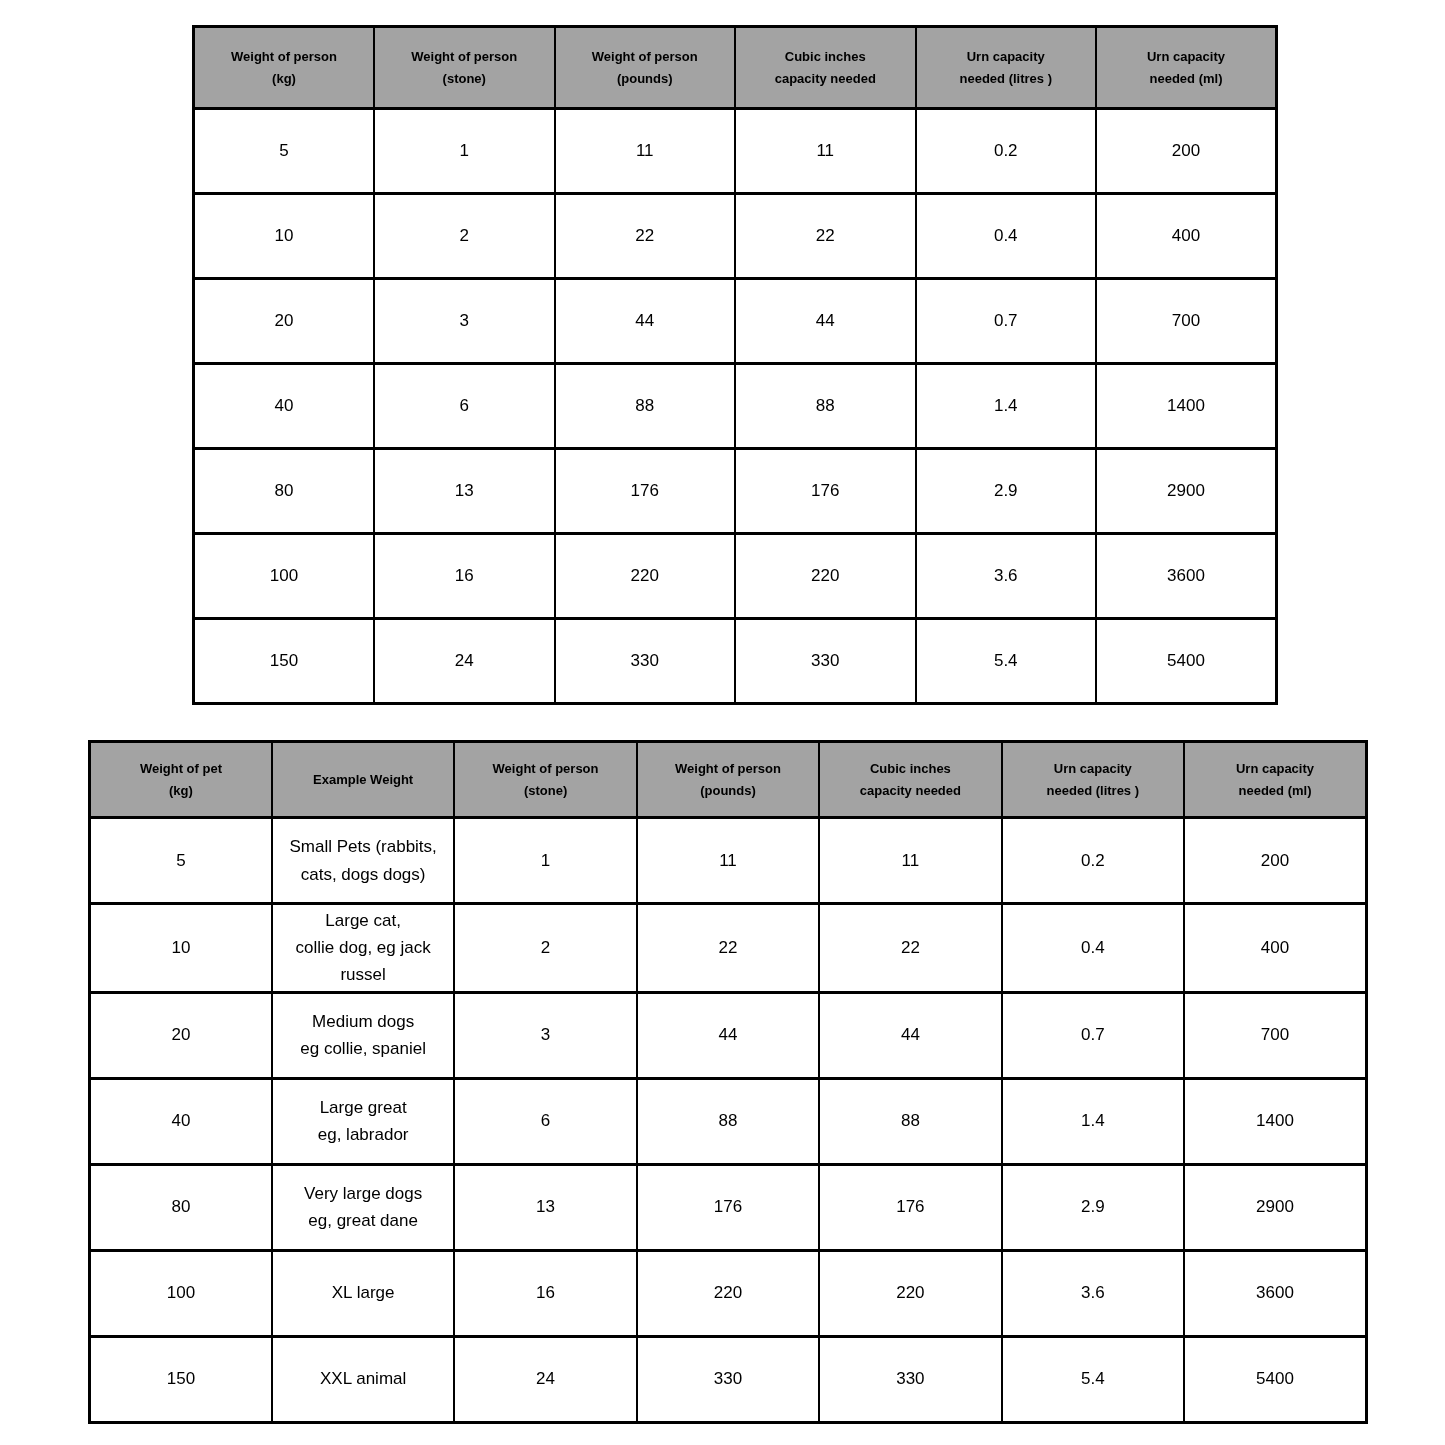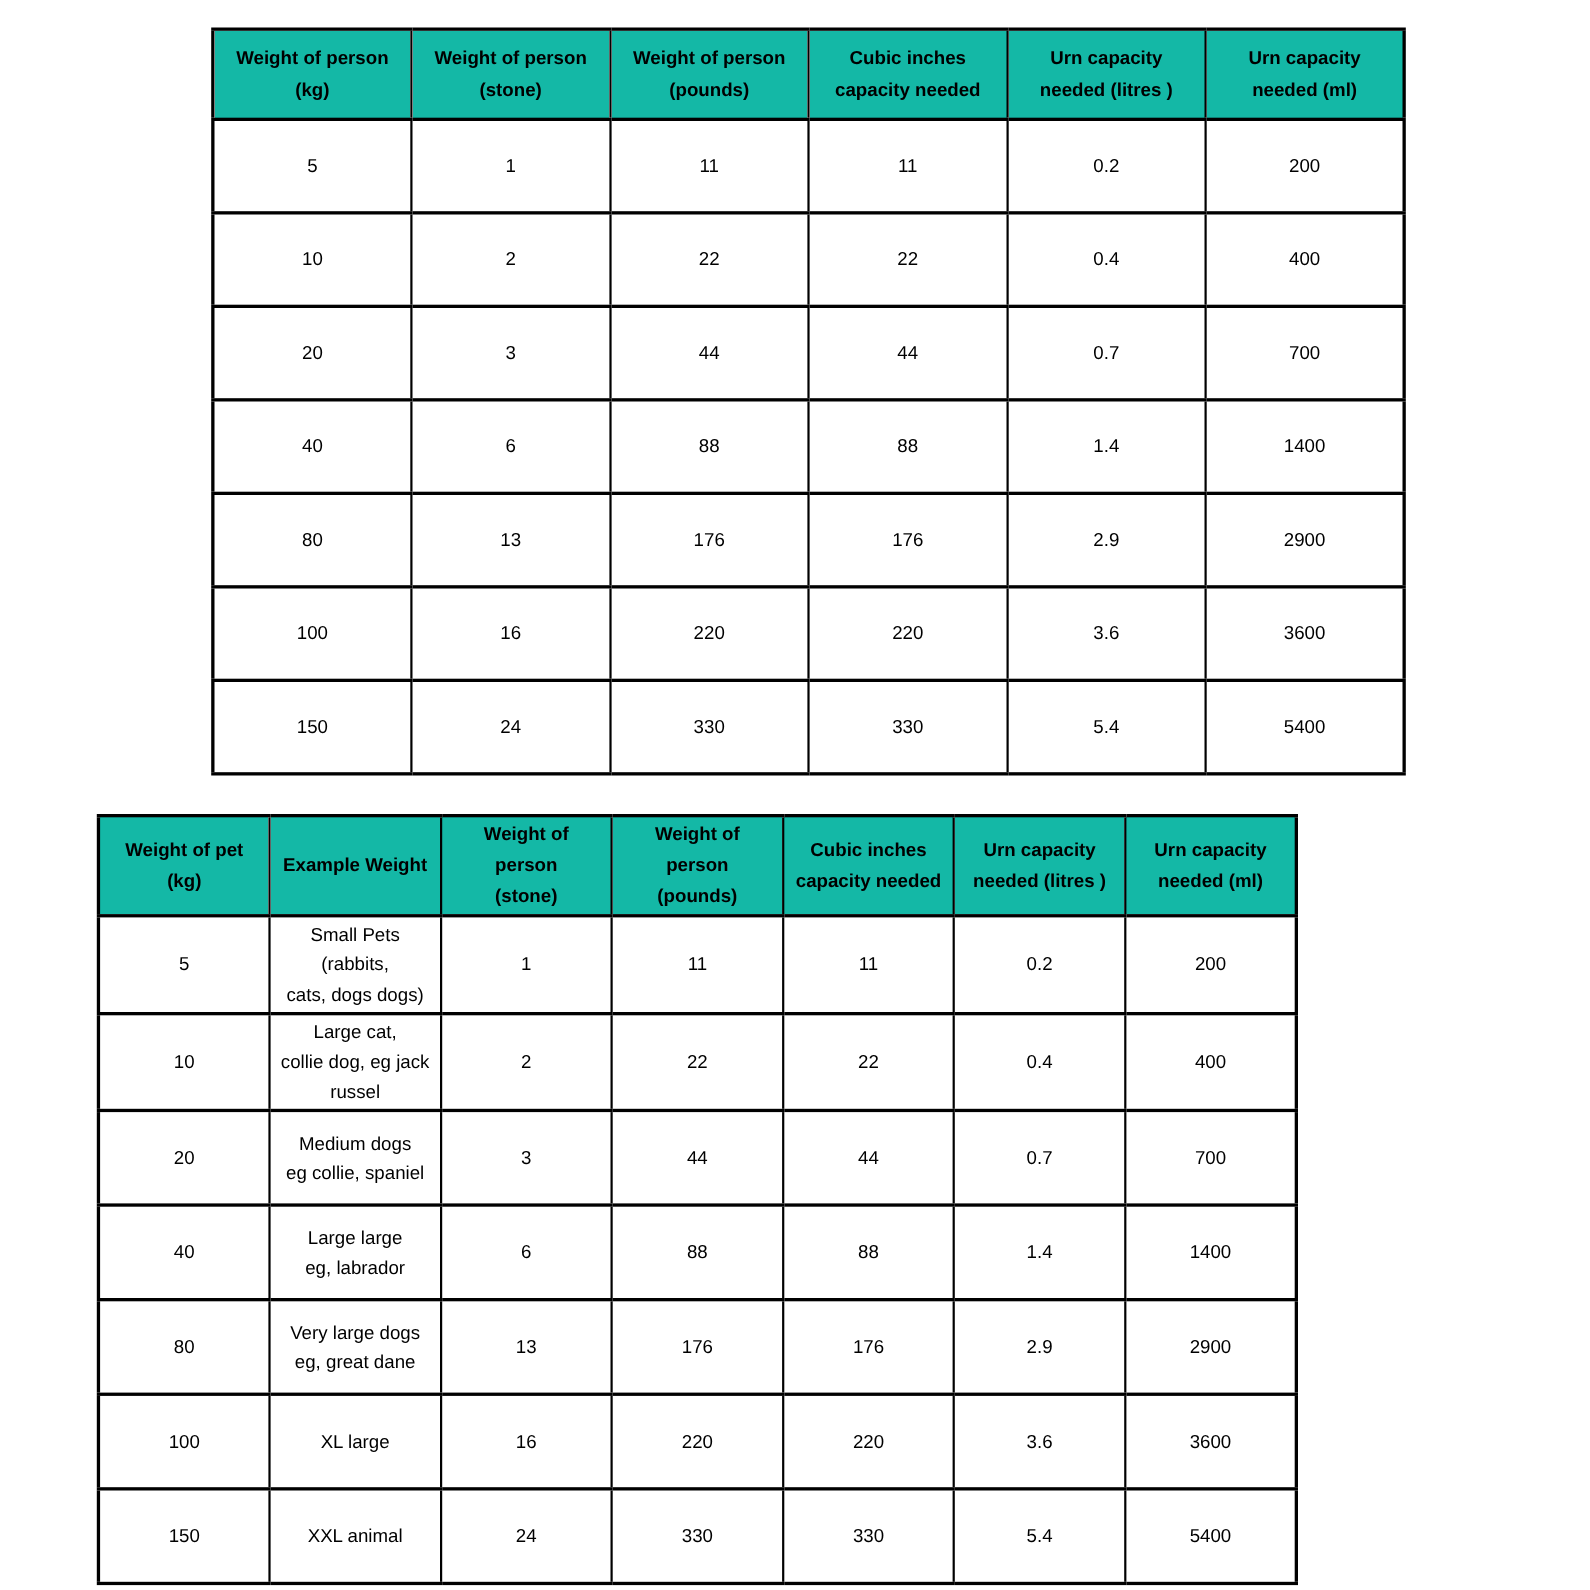--- a/index.html
+++ b/index.html
@@ -23,34 +23,34 @@
     border: 2px solid #000000;
     border-top-width: 3px;
     border-bottom-width: 3px;
     text-align: center;
     vertical-align: middle;
     white-space: pre-line;
     padding: 2px 8px;
     overflow: hidden;
   }
   table.data-table th {
-    background: #14b8a6;
+    background: #a3a3a3;
     font-weight: bold;
-    font-size: 17px;
+    font-size: 13px;
     line-height: 1.65;
   }
   table.data-table td {
     font-size: 17px;
     line-height: 1.6;
     font-weight: normal;
   }
   #person-table { left: 192px; top: 25px; width: 1086px; }
   #person-table thead tr { height: 82px; }
   #person-table tbody tr { height: 85px; }
-  #pet-table { left: 88px; top: 740px; width: 1092px; }
+  #pet-table { left: 88px; top: 740px; width: 1280px; }
   #pet-table thead tr { height: 76px; }
   #pet-table tbody tr { height: 86px; }
 </style>
 </head>
 <body>
 
 <table id="person-table" class="data-table" data-table="person_table">
   <thead>
     <tr>
         <th>Weight of person
@@ -172,21 +172,21 @@
         <td>Medium dogs
 eg collie, spaniel</td>
         <td>3</td>
         <td>44</td>
         <td>44</td>
         <td>0.7</td>
         <td>700</td>
       </tr>
       <tr>
         <td>40</td>
-        <td>Large large
+        <td>Large great
 eg, labrador</td>
         <td>6</td>
         <td>88</td>
         <td>88</td>
         <td>1.4</td>
         <td>1400</td>
       </tr>
       <tr>
         <td>80</td>
         <td>Very large dogs

